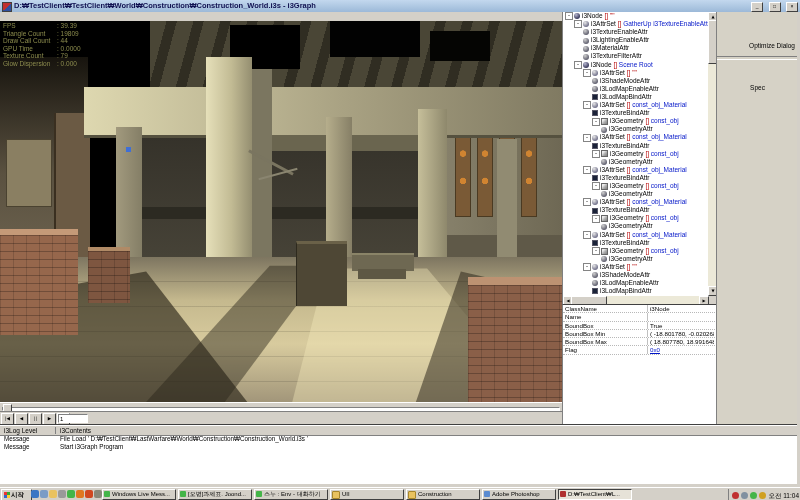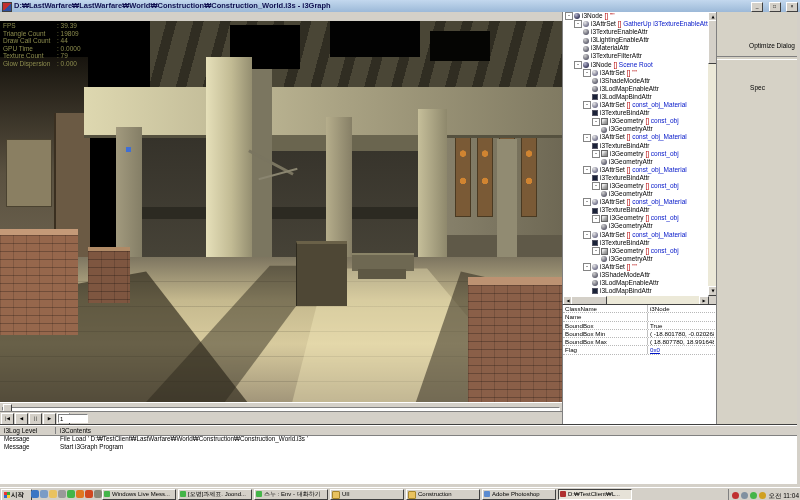--- a/index.html
+++ b/index.html
@@ -117,21 +117,21 @@
   .photoshop-icon{background:#5b8bd0}.app-icon{background:#b03030}
   .tray{right:1px;top:1px;height:11px;border-left:1px solid #808080;padding-left:3px;line-height:11px}
   .tray-ico{display:inline-block;width:7px;height:7px;border-radius:50%;margin-right:2px;vertical-align:middle}
   .clock{display:inline-block;font-size:6.5px;vertical-align:middle}
 </style>
 </head>
 <body>
 
 <div class="abs titlebar">
   <div class="abs app-ico"></div>
-  <div class="abs title-text">D:₩LastWarfare₩LastWarfare₩World₩Construction₩Construction_World.i3s - i3Graph</div>
+  <div class="abs title-text">D:₩TestClient₩TestClient₩World₩Construction₩Construction_World.i3s - i3Graph</div>
   <div class="abs winbtns">
     <span class="winbtn">_</span>
     <span class="winbtn">□</span>
     <span class="winbtn">×</span>
   </div>
 </div>
 
 <div class="abs menubar" id="menubar"><span class="menu-item"><u>F</u>ile</span><span class="menu-item"><u>V</u>iew</span><span class="menu-item"><u>T</u>exture</span><span class="menu-item"><u>N</u>ode</span><span class="menu-item"><u>O</u>ption</span><span class="menu-item"><u>O</u>pt</span><span class="menu-item"><u>H</u>elp</span></div>
 
 <div class="abs viewport">

